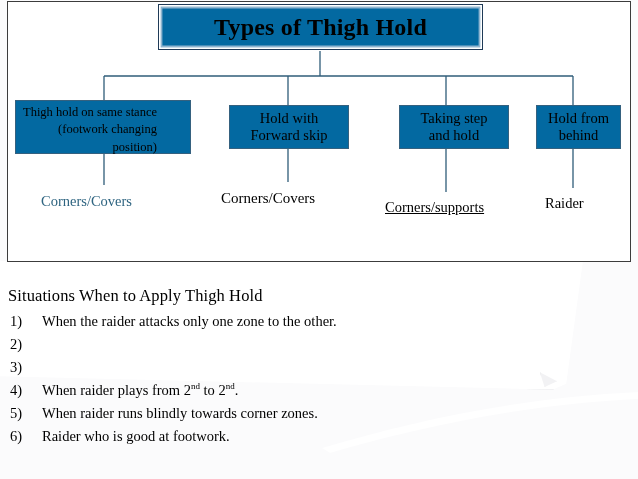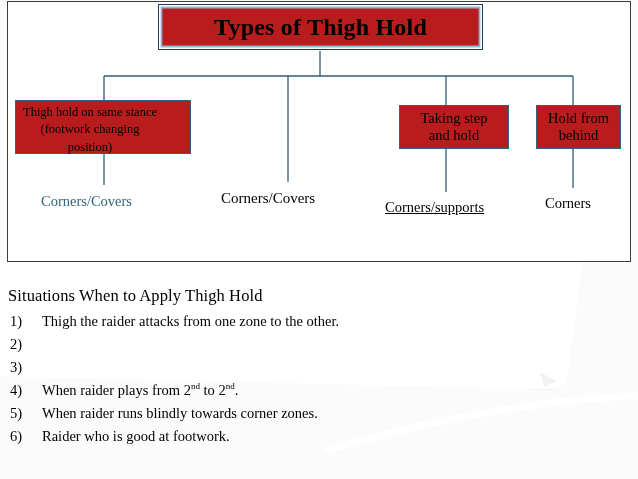--- a/index.html
+++ b/index.html
@@ -66,21 +66,21 @@
     top: 0;
     width: 638px;
     height: 300px;
     pointer-events: none;
   }
 
   
   .node {
     position: absolute;
     box-sizing: border-box;
-    background: #b91c1c;
+    background: #0369a1;
     border: 1.4px solid #35617f;
     display: flex;
     align-items: center;
     justify-content: center;
     text-align: center;
     color: #000000;
     line-height: 1.18;
   }
 
   .title-box {
@@ -94,21 +94,21 @@
     font-weight: bold;
     letter-spacing: 0.2px;
   }
 
   .node-1 {
     left: 15px;
     top: 100px;
     width: 176px;
     height: 54px;
     justify-content: flex-start;
-    text-align: center;
+    text-align: right;
     padding: 3px 6px 3px 7px;
     font-size: 12.5px;
     line-height: 1.38;
     align-items: flex-start;
   }
   .node-2 { left: 229px; top: 105px; width: 120px; height: 44px; font-size: 14.5px; }
   .node-3 { left: 399px; top: 105px; width: 110px; height: 44px; font-size: 14.5px; }
   .node-4 { left: 536px; top: 105px; width: 85px;  height: 44px; font-size: 14.5px; }
 
   
@@ -202,46 +202,52 @@
   </div>
 
   <div class="node node-1">
     <span>
       <span>Thigh hold on same stance</span><br>
       <span>(footwork changing</span><br>
       <span>position)</span>
     </span>
   </div>
 
+  <div class="node node-2">
+    <span>
+      <span>Hold with</span><br>
+      <span>Forward skip</span>
+    </span>
+  </div>
 
   <div class="node node-3">
     <span>
       <span>Taking step</span><br>
       <span>and hold</span>
     </span>
   </div>
 
   <div class="node node-4">
     <span>
       <span>Hold from</span><br>
       <span>behind</span>
     </span>
   </div>
 
   <div class="leaf-label leaf-1" style="color: rgb(46, 100, 128);">Corners/Covers</div>
   <div class="leaf-label leaf-2" style="color: rgb(0, 0, 0);">Corners/Covers</div>
   <div class="leaf-label leaf-3" style="color: rgb(0, 0, 0); text-decoration: underline;">Corners/supports</div>
-  <div class="leaf-label leaf-4" style="color: rgb(0, 0, 0);">Corners</div>
+  <div class="leaf-label leaf-4" style="color: rgb(0, 0, 0);">Raider</div>
 
   <div class="bottom-block">
     <div class="bottom-heading">Situations When to Apply Thigh Hold</div>
     <ul class="sit-list">
       <li class="sit-item">
         <span class="sit-num">1)</span>
-        <span class="sit-text">Thigh the raider attacks from one zone to the other.</span>
+        <span class="sit-text">When the raider attacks only one zone to the other.</span>
       </li>
       <li class="sit-item">
         <span class="sit-num">2)</span>
       </li>
       <li class="sit-item">
         <span class="sit-num">3)</span>
       </li>
       <li class="sit-item">
         <span class="sit-num">4)</span>
         <span class="sit-text"><span>When raider plays from 2</span><sup>nd</sup><span> to 2</span><sup>nd</sup><span>.</span></span>

